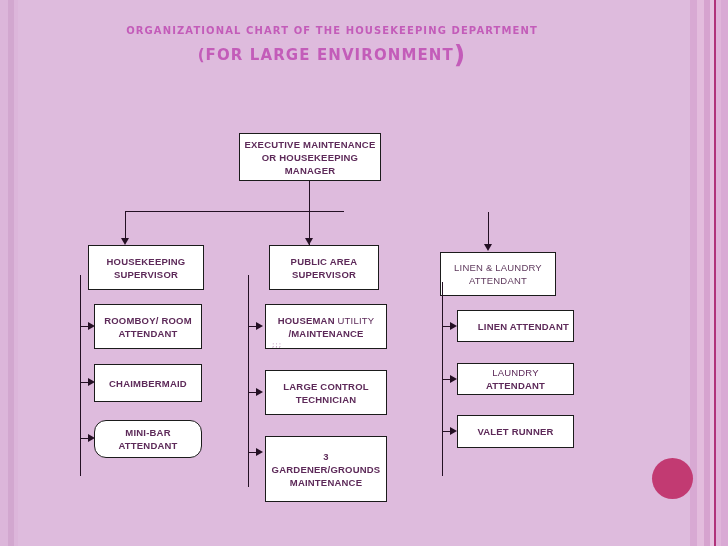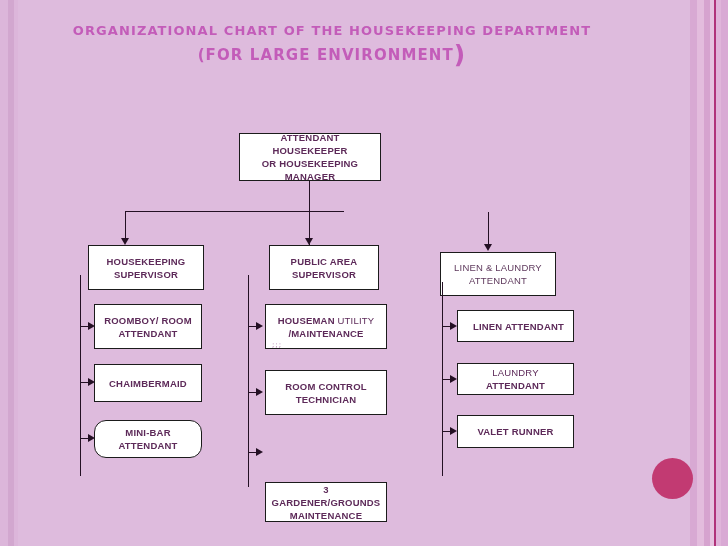--- a/index.html
+++ b/index.html
@@ -40,21 +40,21 @@
     position: absolute;
     left: 0;
     top: 20px;
     width: 664px;
     text-align: center;
     color: #c35cb9;
     font-family: "DejaVu Sans", sans-serif;
     font-weight: bold;
     letter-spacing: 1.1px;
   }
-  .title-line1 { font-size: 13px; line-height: 22px; }
+  .title-line1 { font-size: 10px; line-height: 22px; }
   .title-line2 { font-size: 15px; line-height: 26px; margin-top: 0; }
   .title-line2 .paren-big { font-size: 25px; vertical-align: -3px; }
 
   
   .node {
     position: absolute;
     background: #ffffff;
     border: 1px solid #1b1b1b;
     box-sizing: border-box;
     display: flex;
@@ -63,21 +63,21 @@
     text-align: center;
     color: #5d2a59;
     font-size: 9.5px;
     font-weight: bold;
     line-height: 13px;
     letter-spacing: 0.2px;
     padding: 2px 4px;
   }
   .node .txt { display: block; width: 100%; }
   .node.light { font-weight: normal; color: #5f3a5d; }
-  .node.left-text { justify-content: flex-start; text-align: center; padding-left: 10px; }
+  .node.left-text { justify-content: flex-start; text-align: right; padding-left: 10px; }
   .thin { font-weight: normal; }
 
   
   .vline, .hline {
     position: absolute;
     background: #241024;
   }
   .vline { width: 1px; }
   .hline { height: 1px; }
 
@@ -127,21 +127,21 @@
   <div class="stripe stripe-r6"></div>
   <div class="stripe stripe-r7"></div>
 
   <div class="title-block">
     <div class="title-line1">ORGANIZATIONAL CHART OF THE HOUSEKEEPING DEPARTMENT</div>
     <div class="title-line2"><span>(FOR LARGE ENVIRONMENT</span><span class="paren-big">)</span></div>
   </div>
 
   <div class="node" style="left:239px; top:133px; width:142px; height:48px;">
     <span class="txt">
-      <span>ATTENDANT HOUSEKEEPER</span><br>
+      <span>EXECUTIVE MAINTENANCE</span><br>
       <span>OR HOUSEKEEPING</span><br>
       <span>MANAGER</span>
     </span>
   </div>
 
   <div class="vline" style="left:309px; top:181px; height:64px;"></div>
 
   <div class="hline" style="left:125px; top:211px; width:219px;"></div>
 
   <div class="vline" style="left:125px; top:211px; height:29px;"></div>
@@ -207,26 +207,26 @@
   <div class="node" style="left:265px; top:304px; width:122px; height:45px;">
     <span class="txt">
       <span>HOUSEMAN</span><span class="thin"> UTILITY</span><br>
       <span>/MAINTENANCE</span>
     </span>
   </div>
   <div class="dot-artifact" style="left:272px; top:341px;">;;;</div>
 
   <div class="node" style="left:265px; top:370px; width:122px; height:45px;">
     <span class="txt">
-      <span>ROOM CONTROL</span><br>
+      <span>LARGE CONTROL</span><br>
       <span>TECHNICIAN</span>
     </span>
   </div>
 
-  <div class="node" style="left:265px; top:436px; width:122px; height:40px;margin-top:46px;">
+  <div class="node" style="left:265px; top:436px; width:122px; height:66px;">
     <span class="txt">
       <span>3</span>
       <span>GARDENER/GROUNDS</span><br>
       <span>MAINTENANCE</span>
     </span>
   </div>
 
   <div class="vline" style="left:442px; top:282px; height:194px;"></div>
   <div class="hline" style="left:442px; top:326px; width:10px;"></div>
   <div class="arrow-right" style="left:450px; top:322px;"></div>

